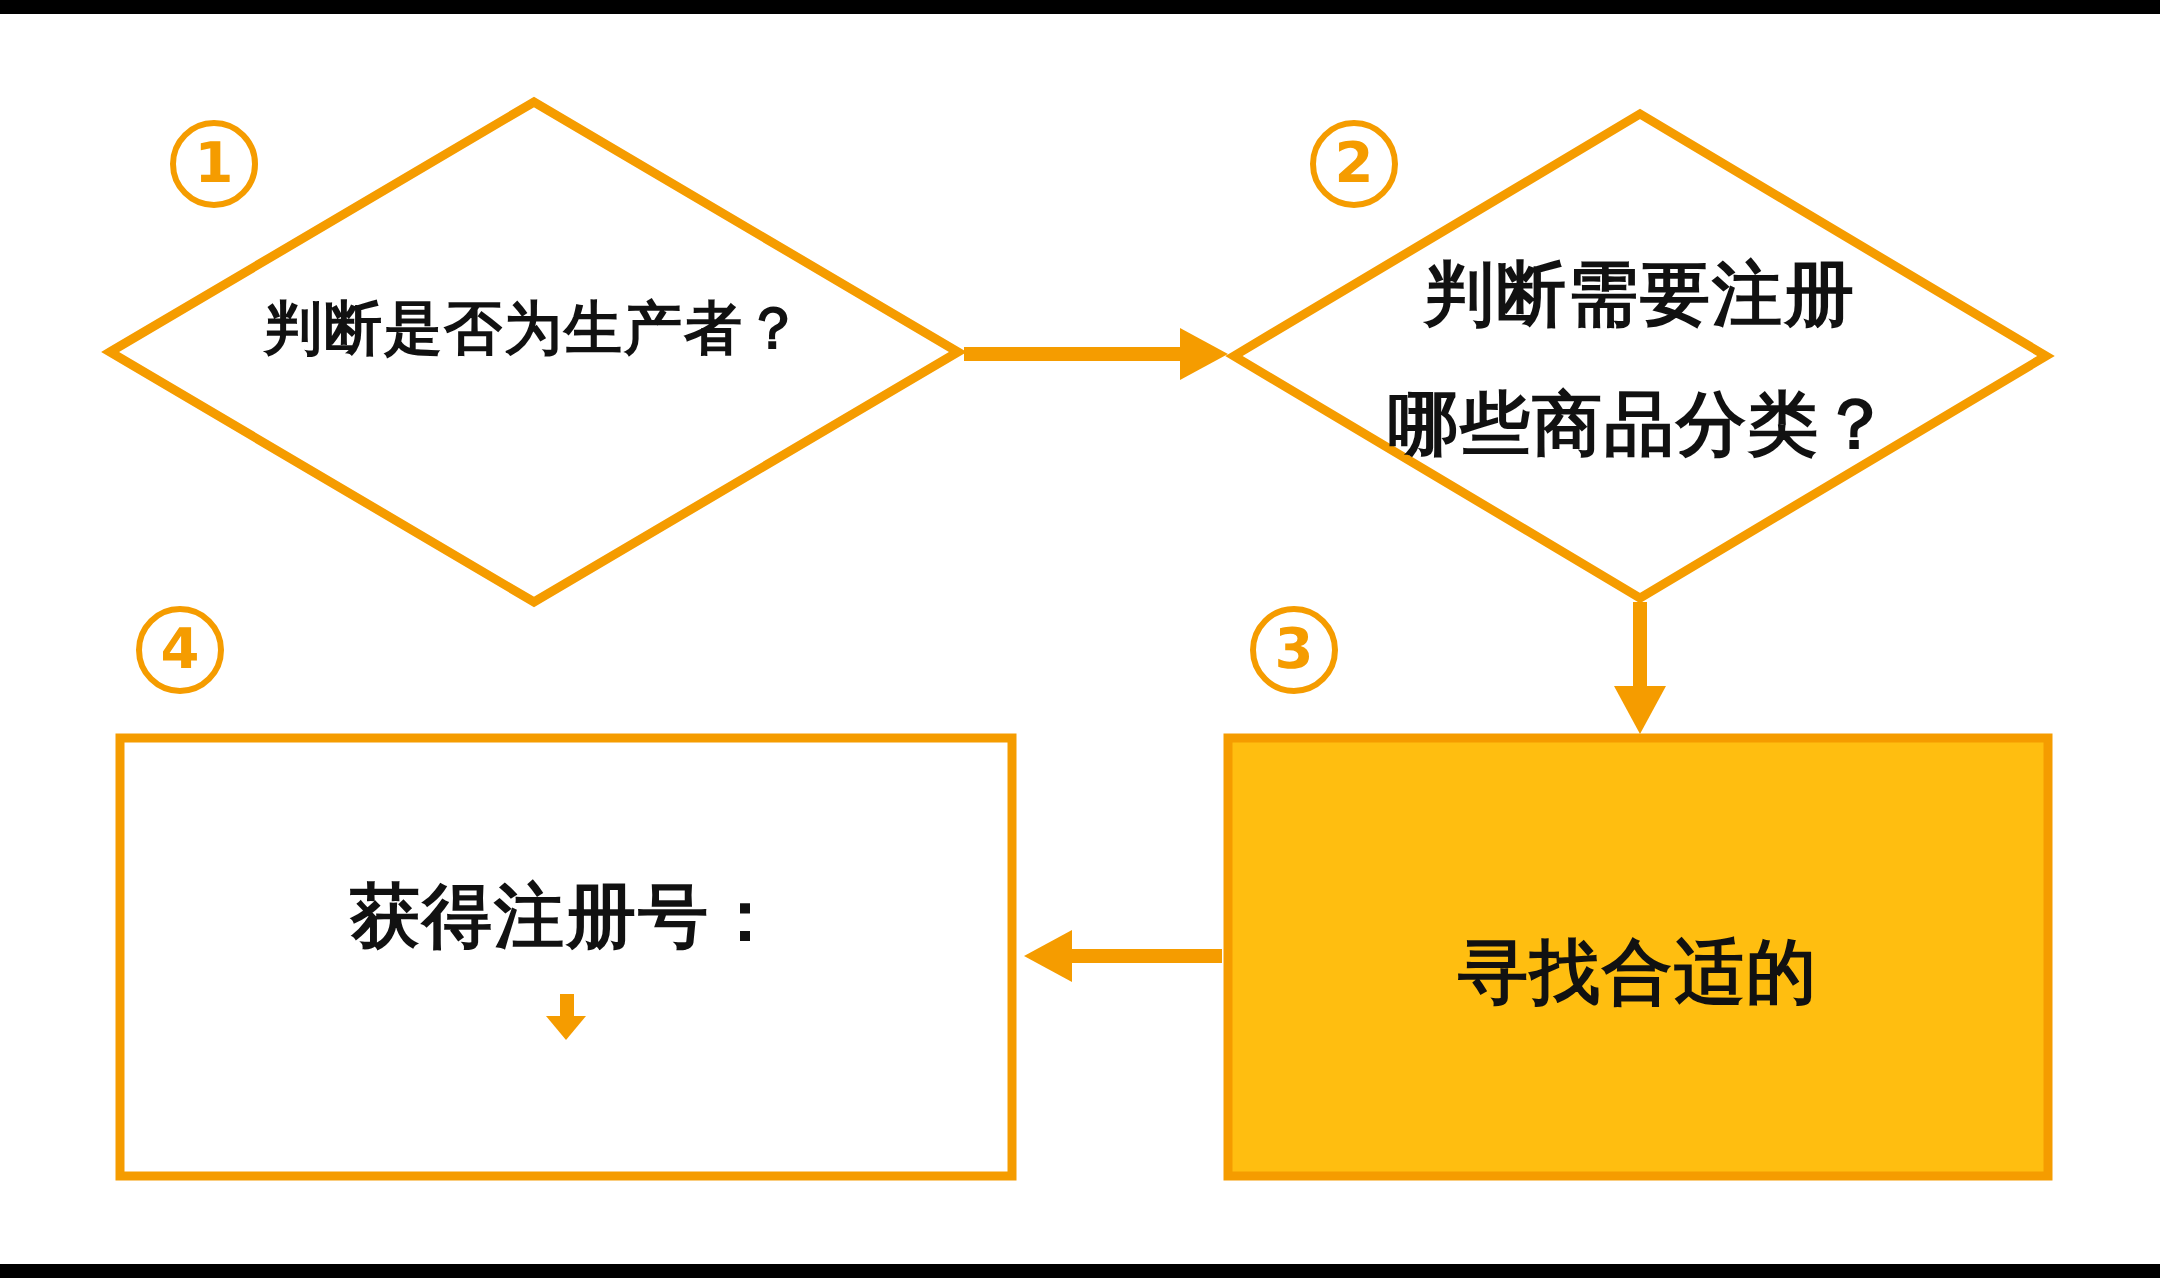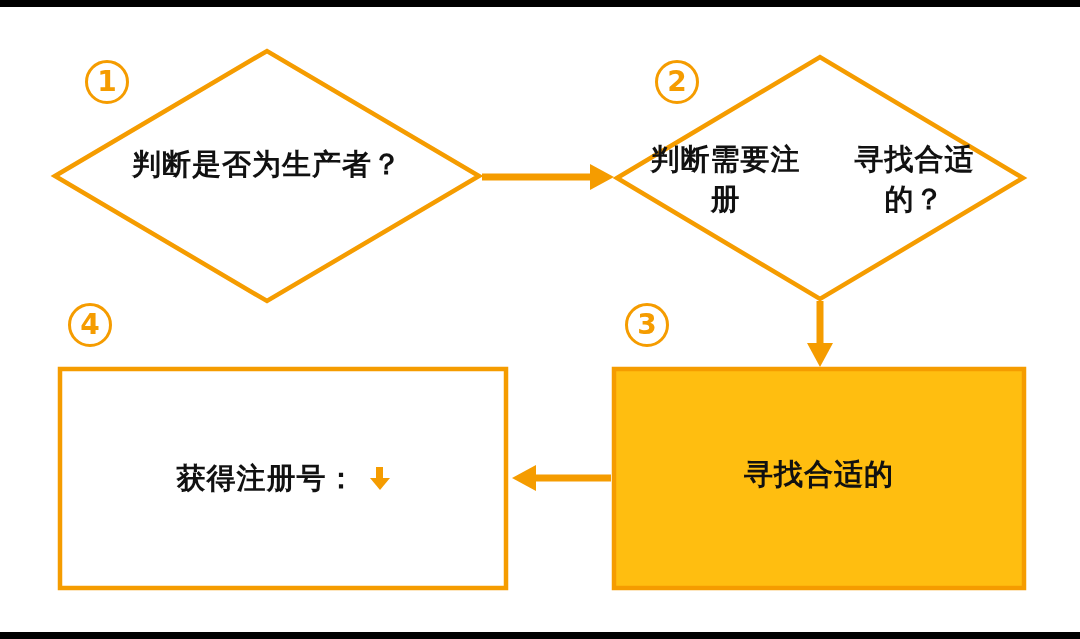--- a/index.html
+++ b/index.html
@@ -69,26 +69,26 @@
     position: absolute;
     color: var(--text);
     font-weight: 700;
     font-size: 29px;
     letter-spacing: 1px;
     text-align: center;
   }
   .stack {
     position: absolute;
     display: flex;
-    flex-direction: row;
+    flex-direction: column;
     align-items: center;
     justify-content: center;
     color: var(--text);
     font-weight: 700;
-    font-size: 29px;
+    font-size: 35px;
     letter-spacing: 1px;
     text-align: center;
   }
   .stack .line { display: block; }
   .gap18 { gap: 18px; }
   .gap13 { gap: 13px; }
   .mini-arrow {
     display: flex;
     flex-direction: column;
     align-items: center;
@@ -146,24 +146,24 @@
   <div class="badge" style="left:655px; top:60px;">2</div>
 
   <div class="badge" style="left:625px; top:303px;">3</div>
 
   <div class="badge" style="left:68px; top:303px;">4</div>
 
   <div class="label" style="left:87px; top:145px; width:360px;">判断是否为生产者？</div>
 
   <div class="stack gap18" style="left:640px; top:120px; width:360px; height:120px;">
     <span class="line">判断需要注册</span>
-    <span class="line">寻找合适的？</span>
+    <span class="line">哪些商品分类？</span>
   </div>
 
-  <div class="stack gap18" style="left:614px; top:365px; width:410px; height:219px;gap:17px;">
+  <div class="stack gap18" style="left:614px; top:377px; width:410px; height:219px;gap:17px;">
     <span class="line">寻找合适的</span>
   </div>
 
   <div class="stack gap13" style="left:60px; top:369px; width:446px; height:219px;">
     <span class="line">获得注册号：</span>
     <span class="mini-arrow">
       <span class="stem"></span>
         <span class="tip"></span>
     </span>
   </div>

